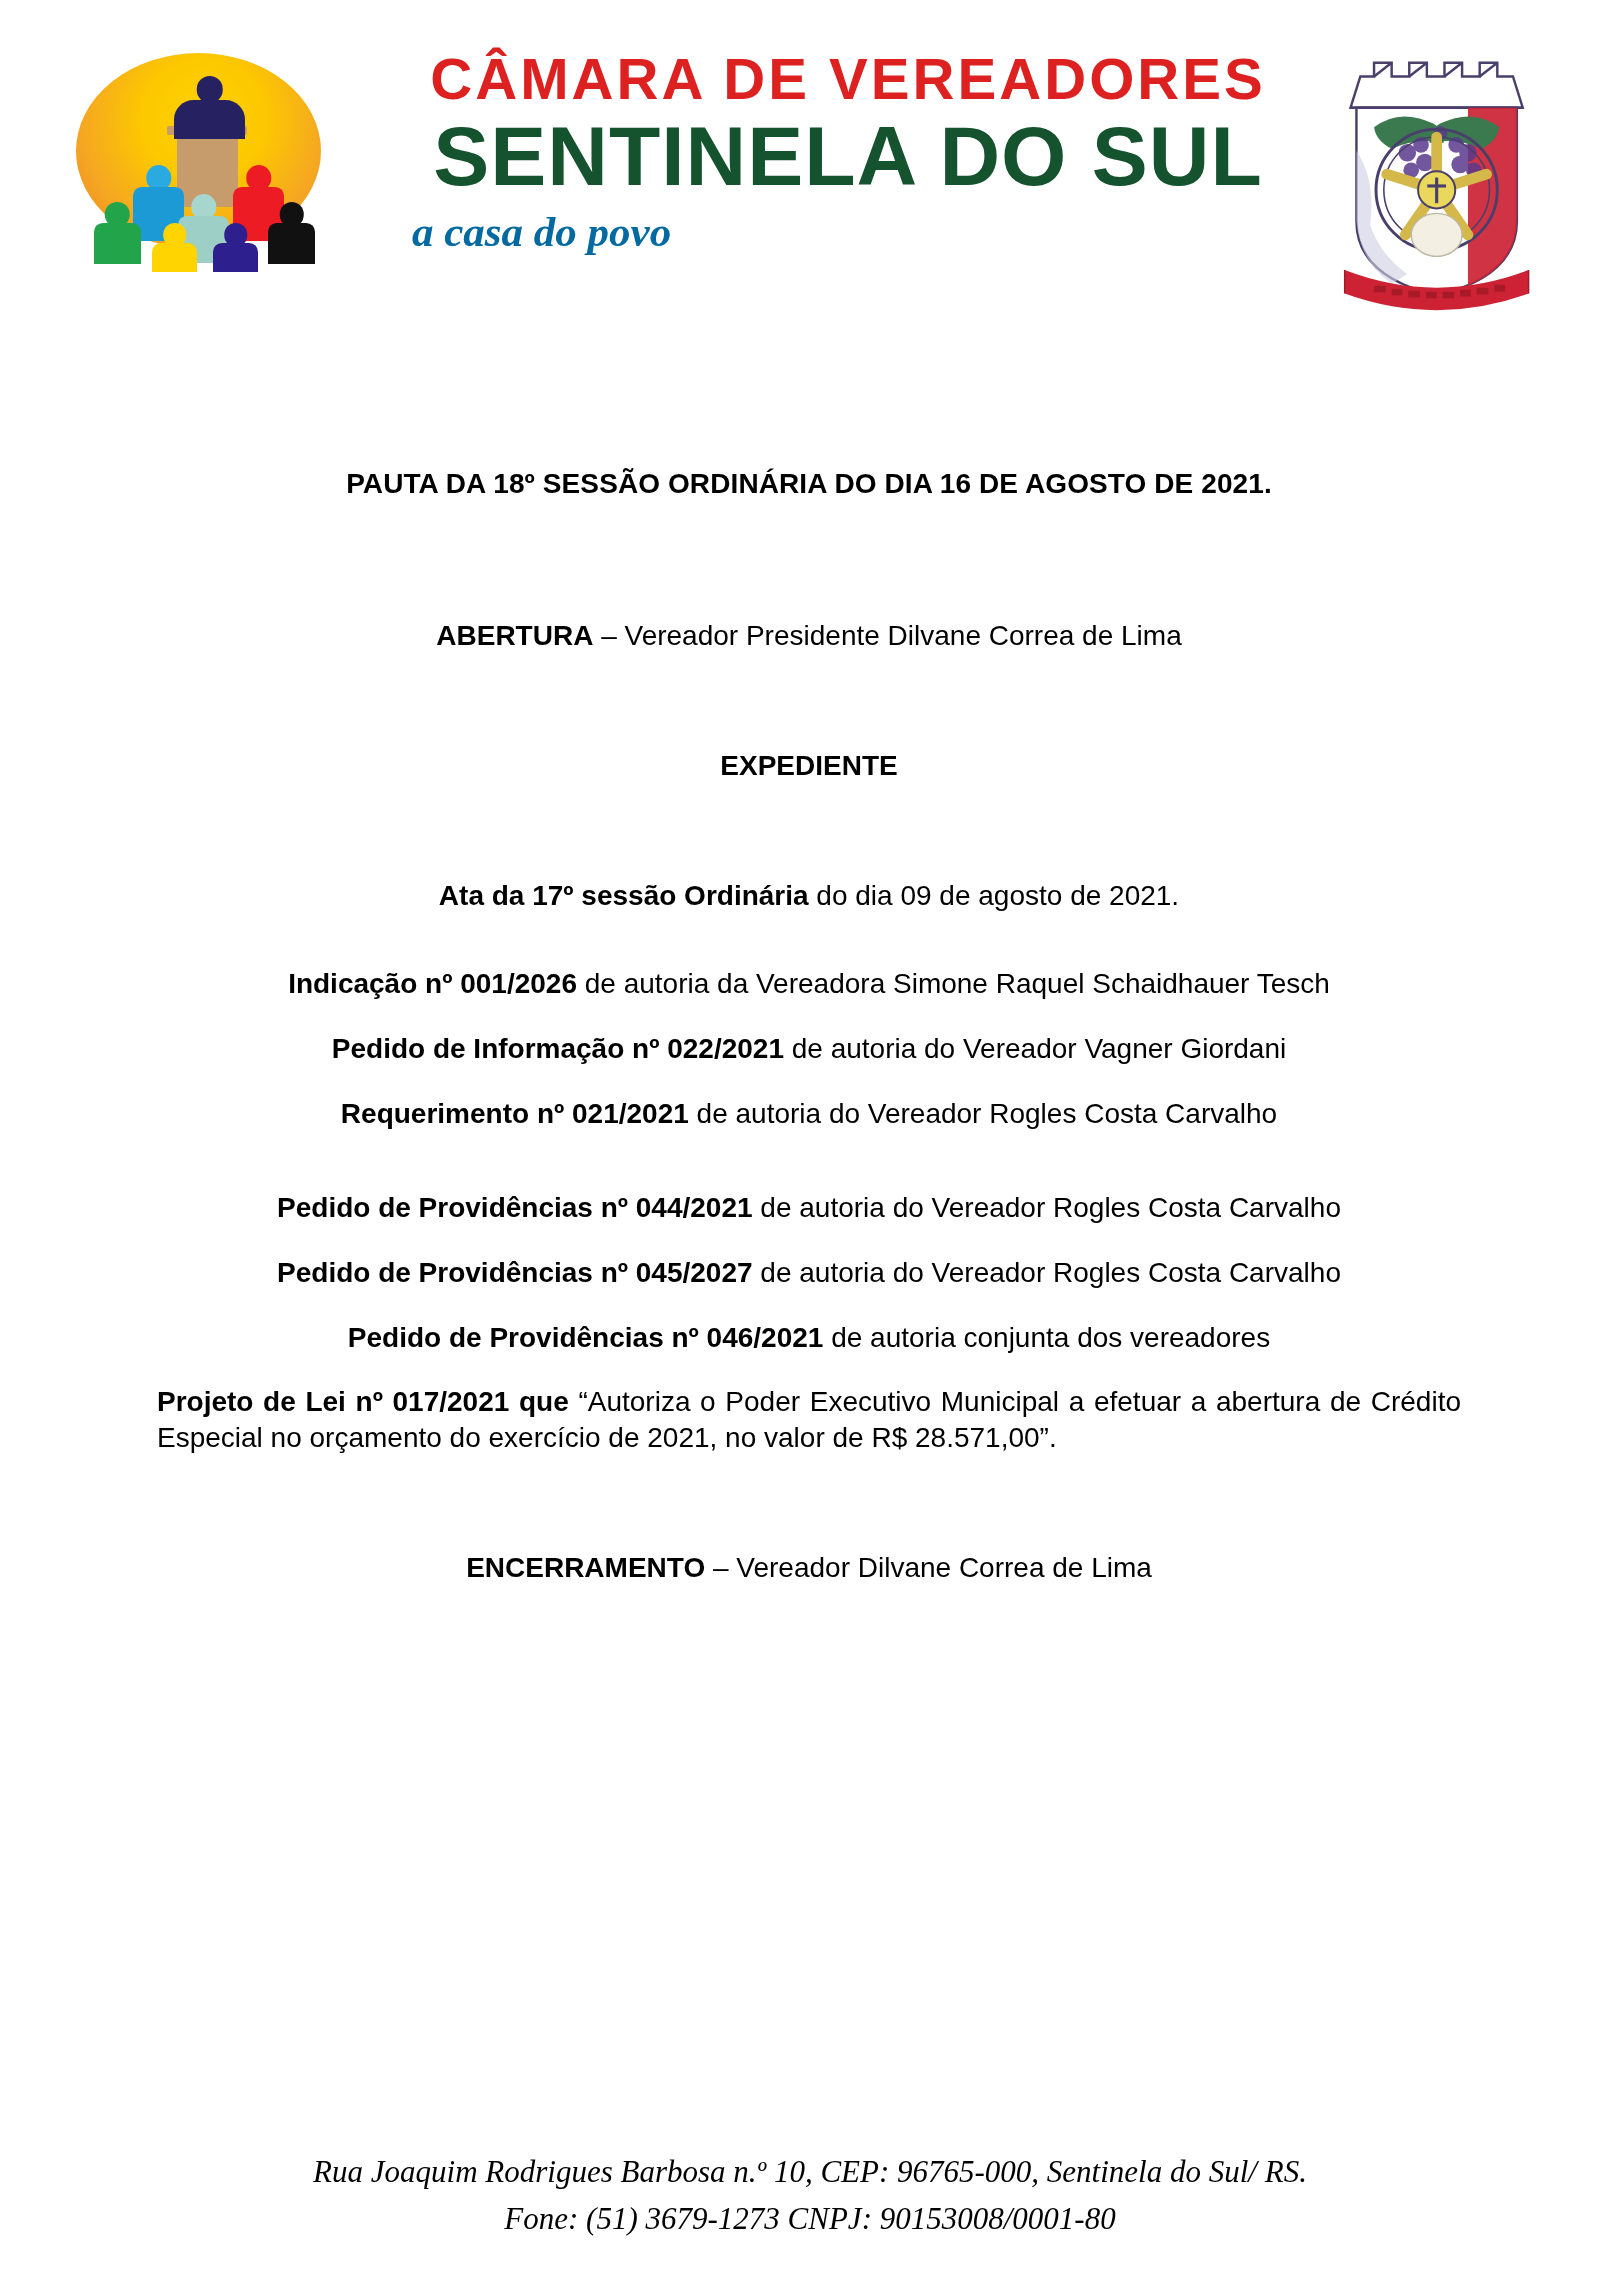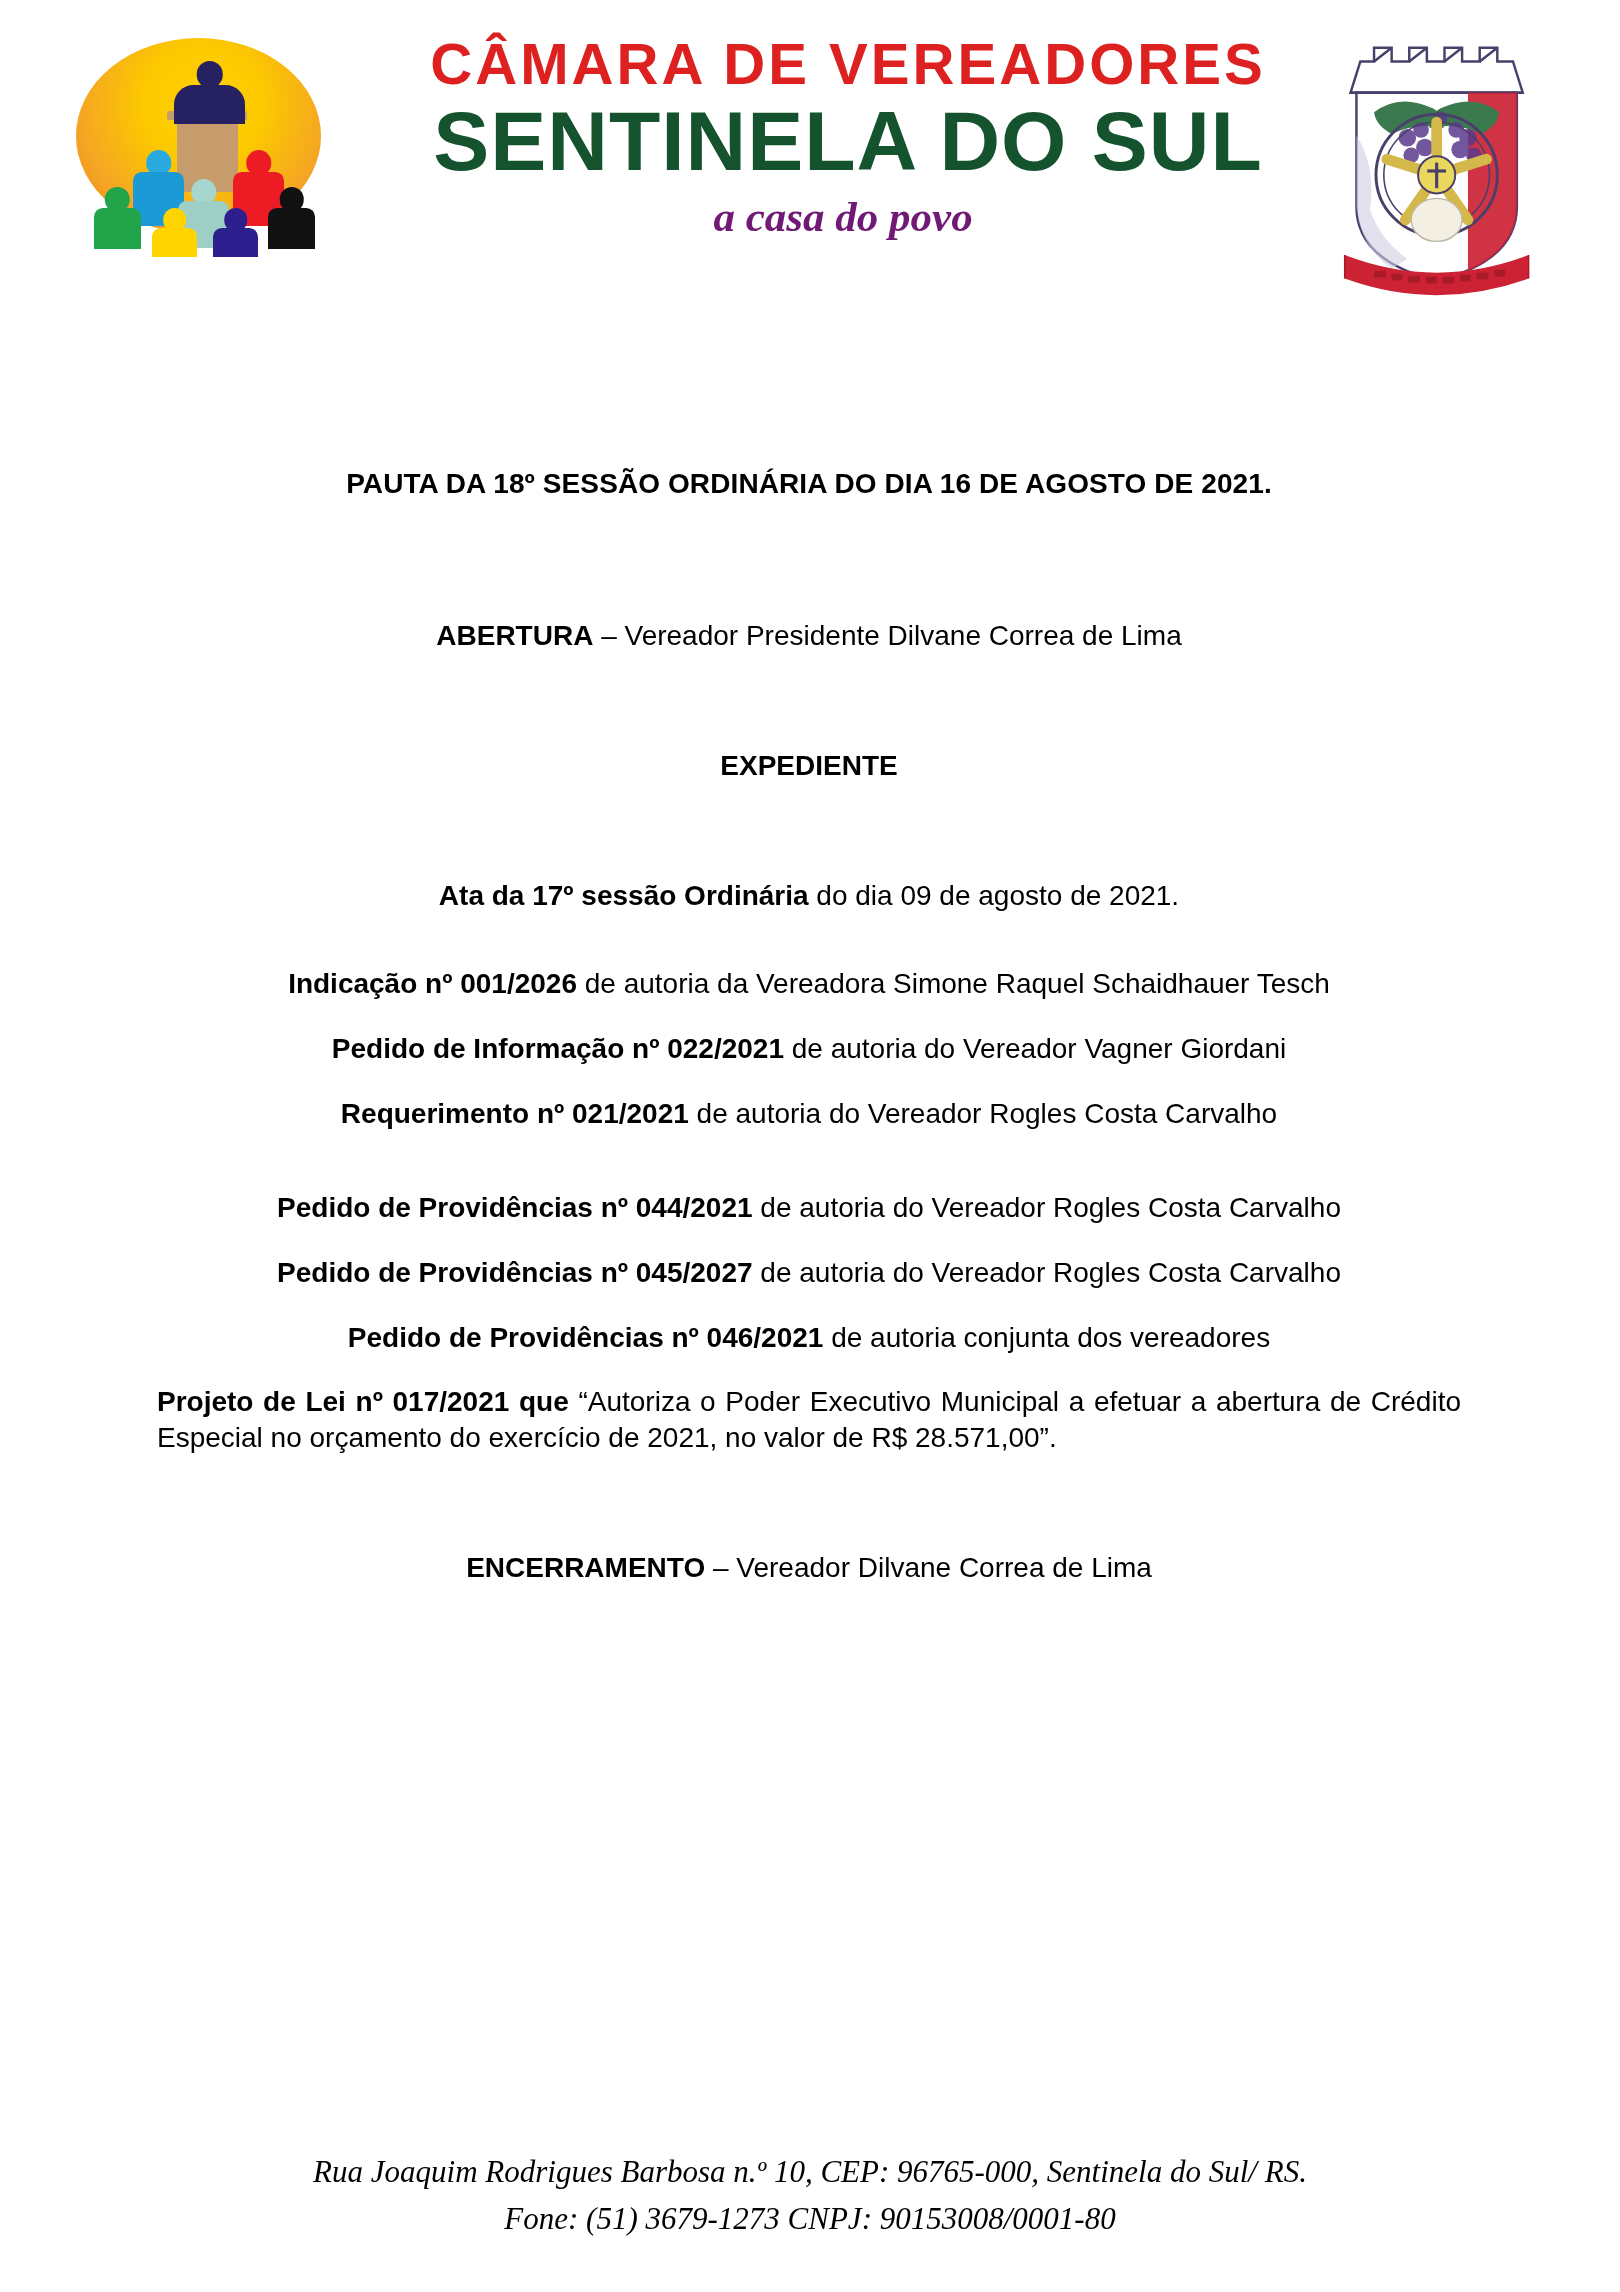--- a/index.html
+++ b/index.html
@@ -17,21 +17,21 @@
     height: 2293px;
     background: #ffffff;
     overflow: hidden;
     box-sizing: border-box;
   }
 
   
   .header {
     position: absolute;
     left: 0;
-    top: 1px;
+    top: 16px;
     width: 1612px;
     height: 353px;
   }
   .logo-emblem {
     position: absolute;
     left: 76px;
     top: 29px;
     width: 245px;
     height: 206px;
   }
@@ -128,27 +128,27 @@
   .wm-line2 {
     color: #14532d;
     font-weight: bold;
     font-size: 84px;
     letter-spacing: 1px;
     line-height: 1.05;
     margin-top: 3.9px;
     font-family: "Liberation Sans Narrow", "Liberation Sans", sans-serif;
   }
   .wm-line3 {
-    color: #701a75;
+    color: #0369a1;
     font-style: italic;
     font-weight: bold;
     font-size: 43px;
     line-height: 1.1;
     margin-top: 7.8px;
-    text-align: center;
+    text-align: left;
     padding-right: 9.8px;
     font-family: "Liberation Serif", serif;
   }
 
   .coat-of-arms {
     position: absolute;
     left: 1331px;
     top: 27.4px;
     width: 225px;
     height: 284px;

